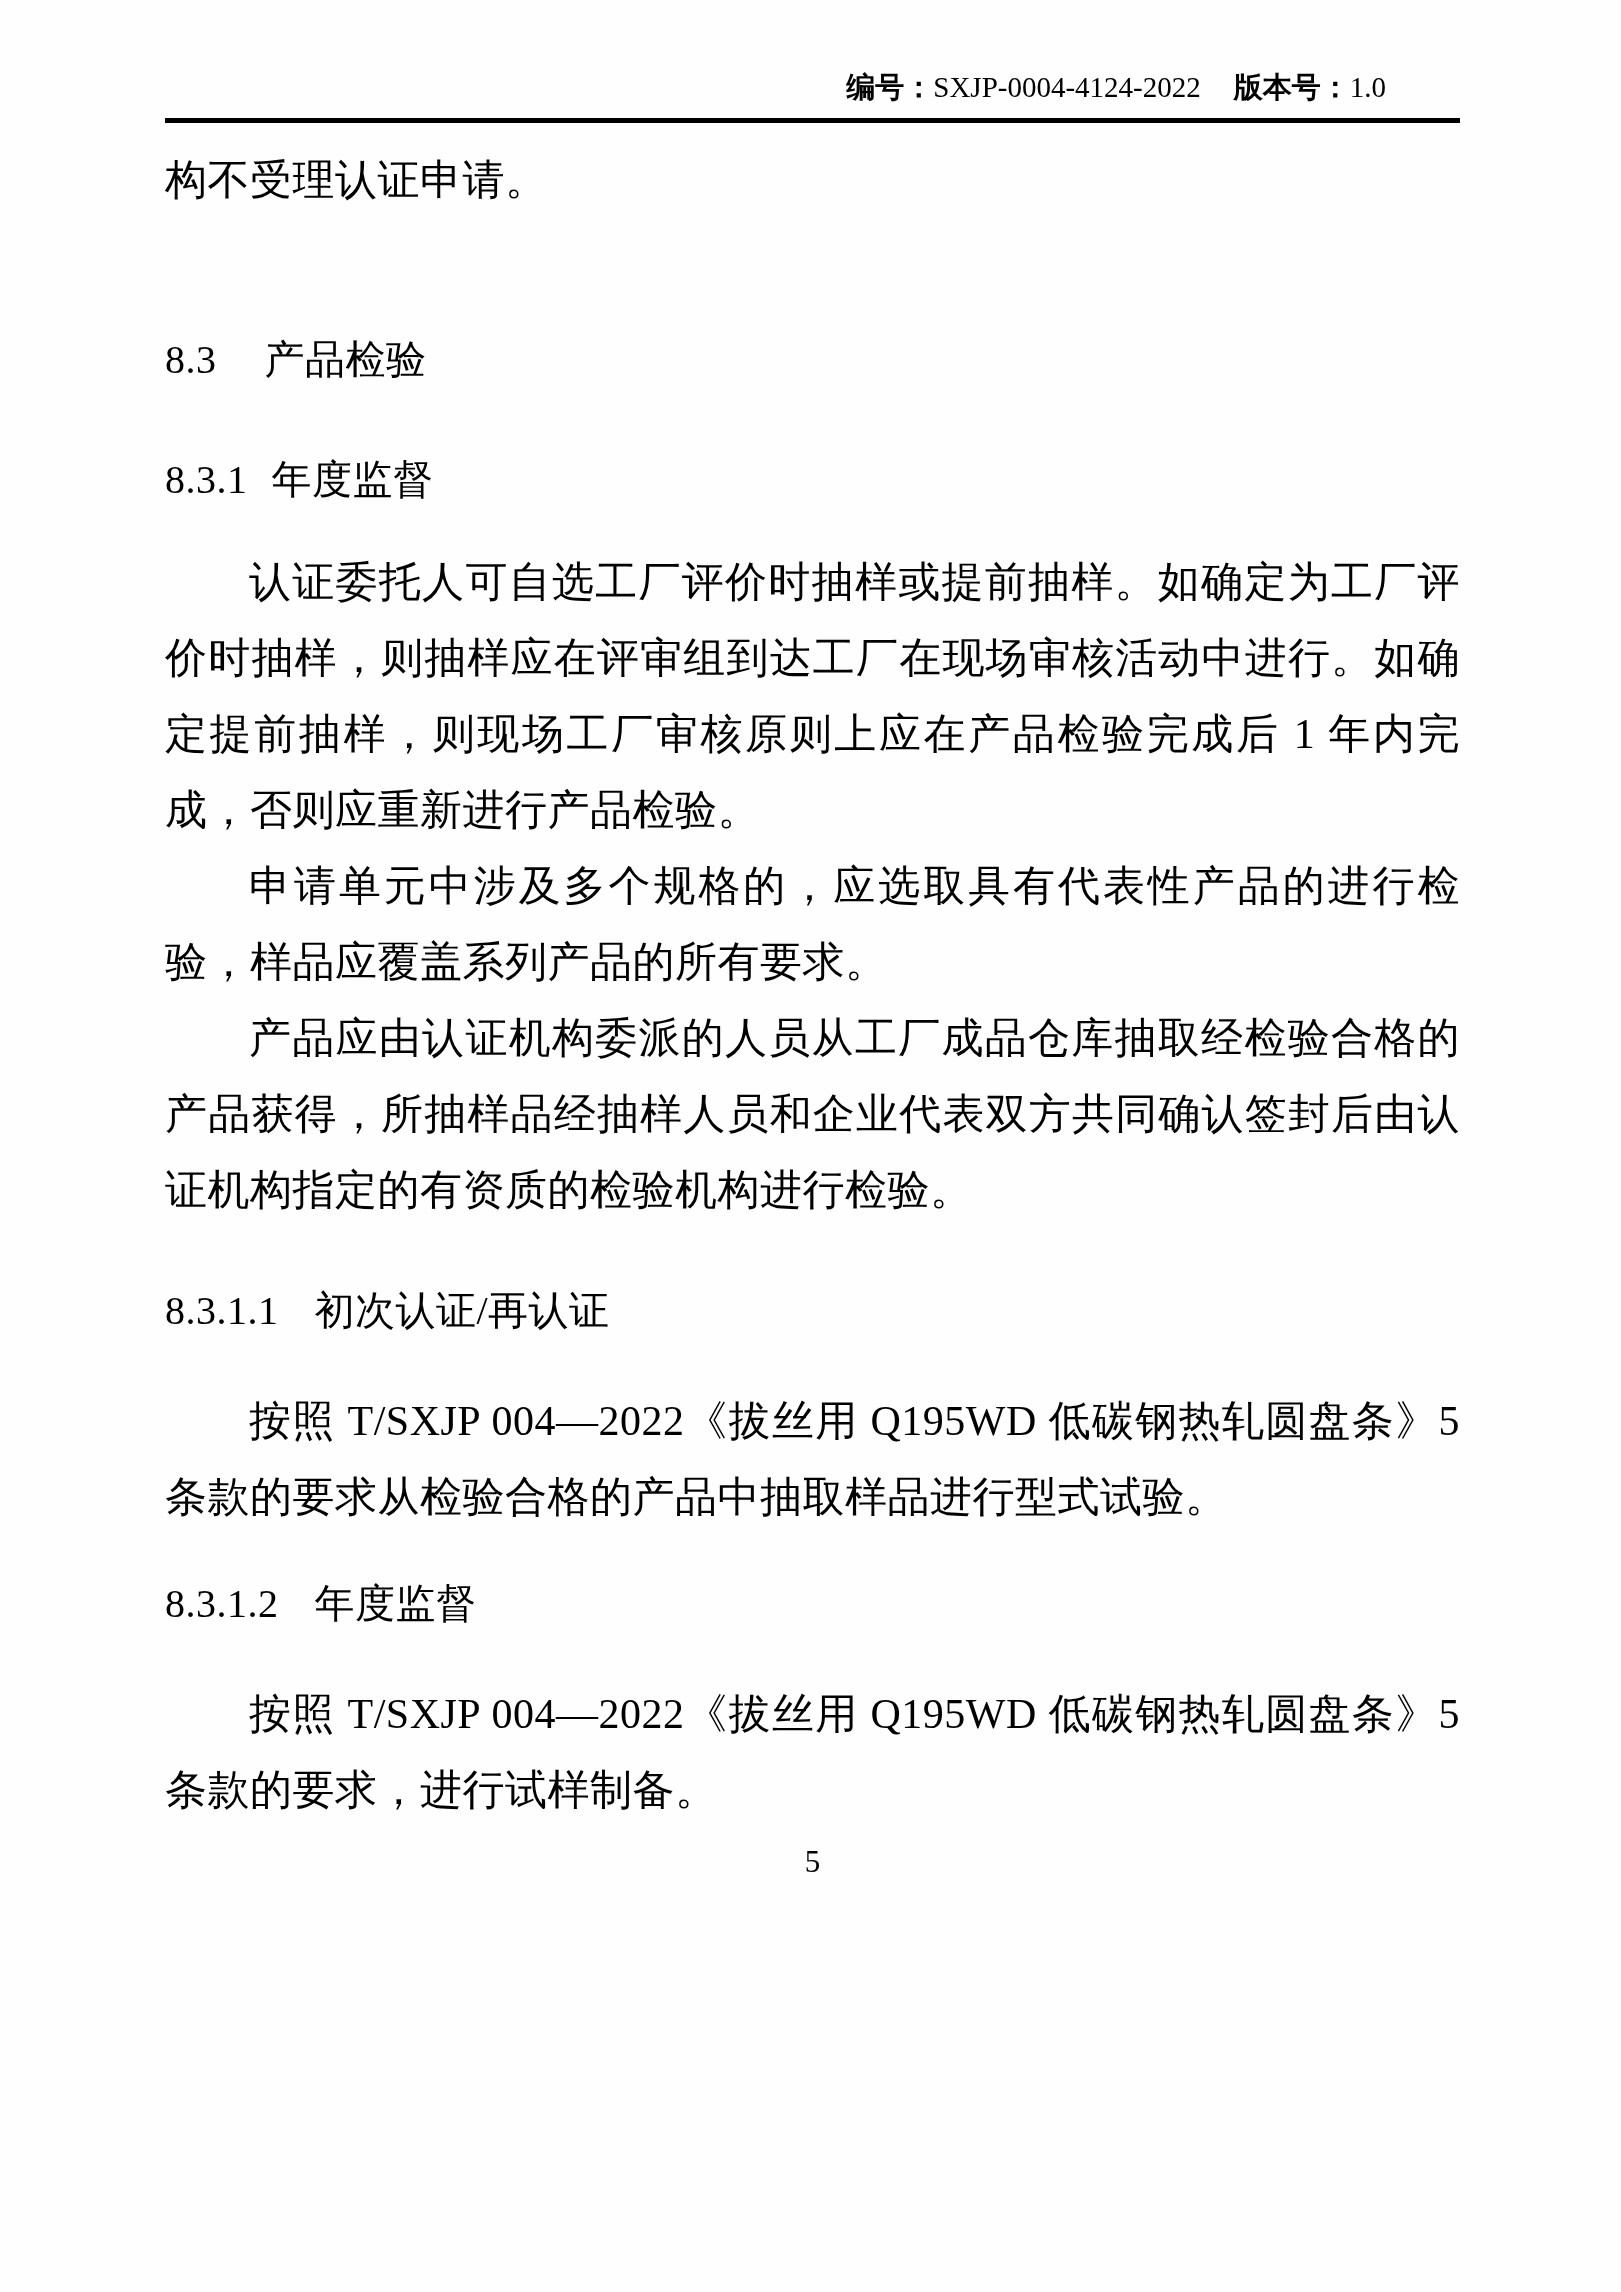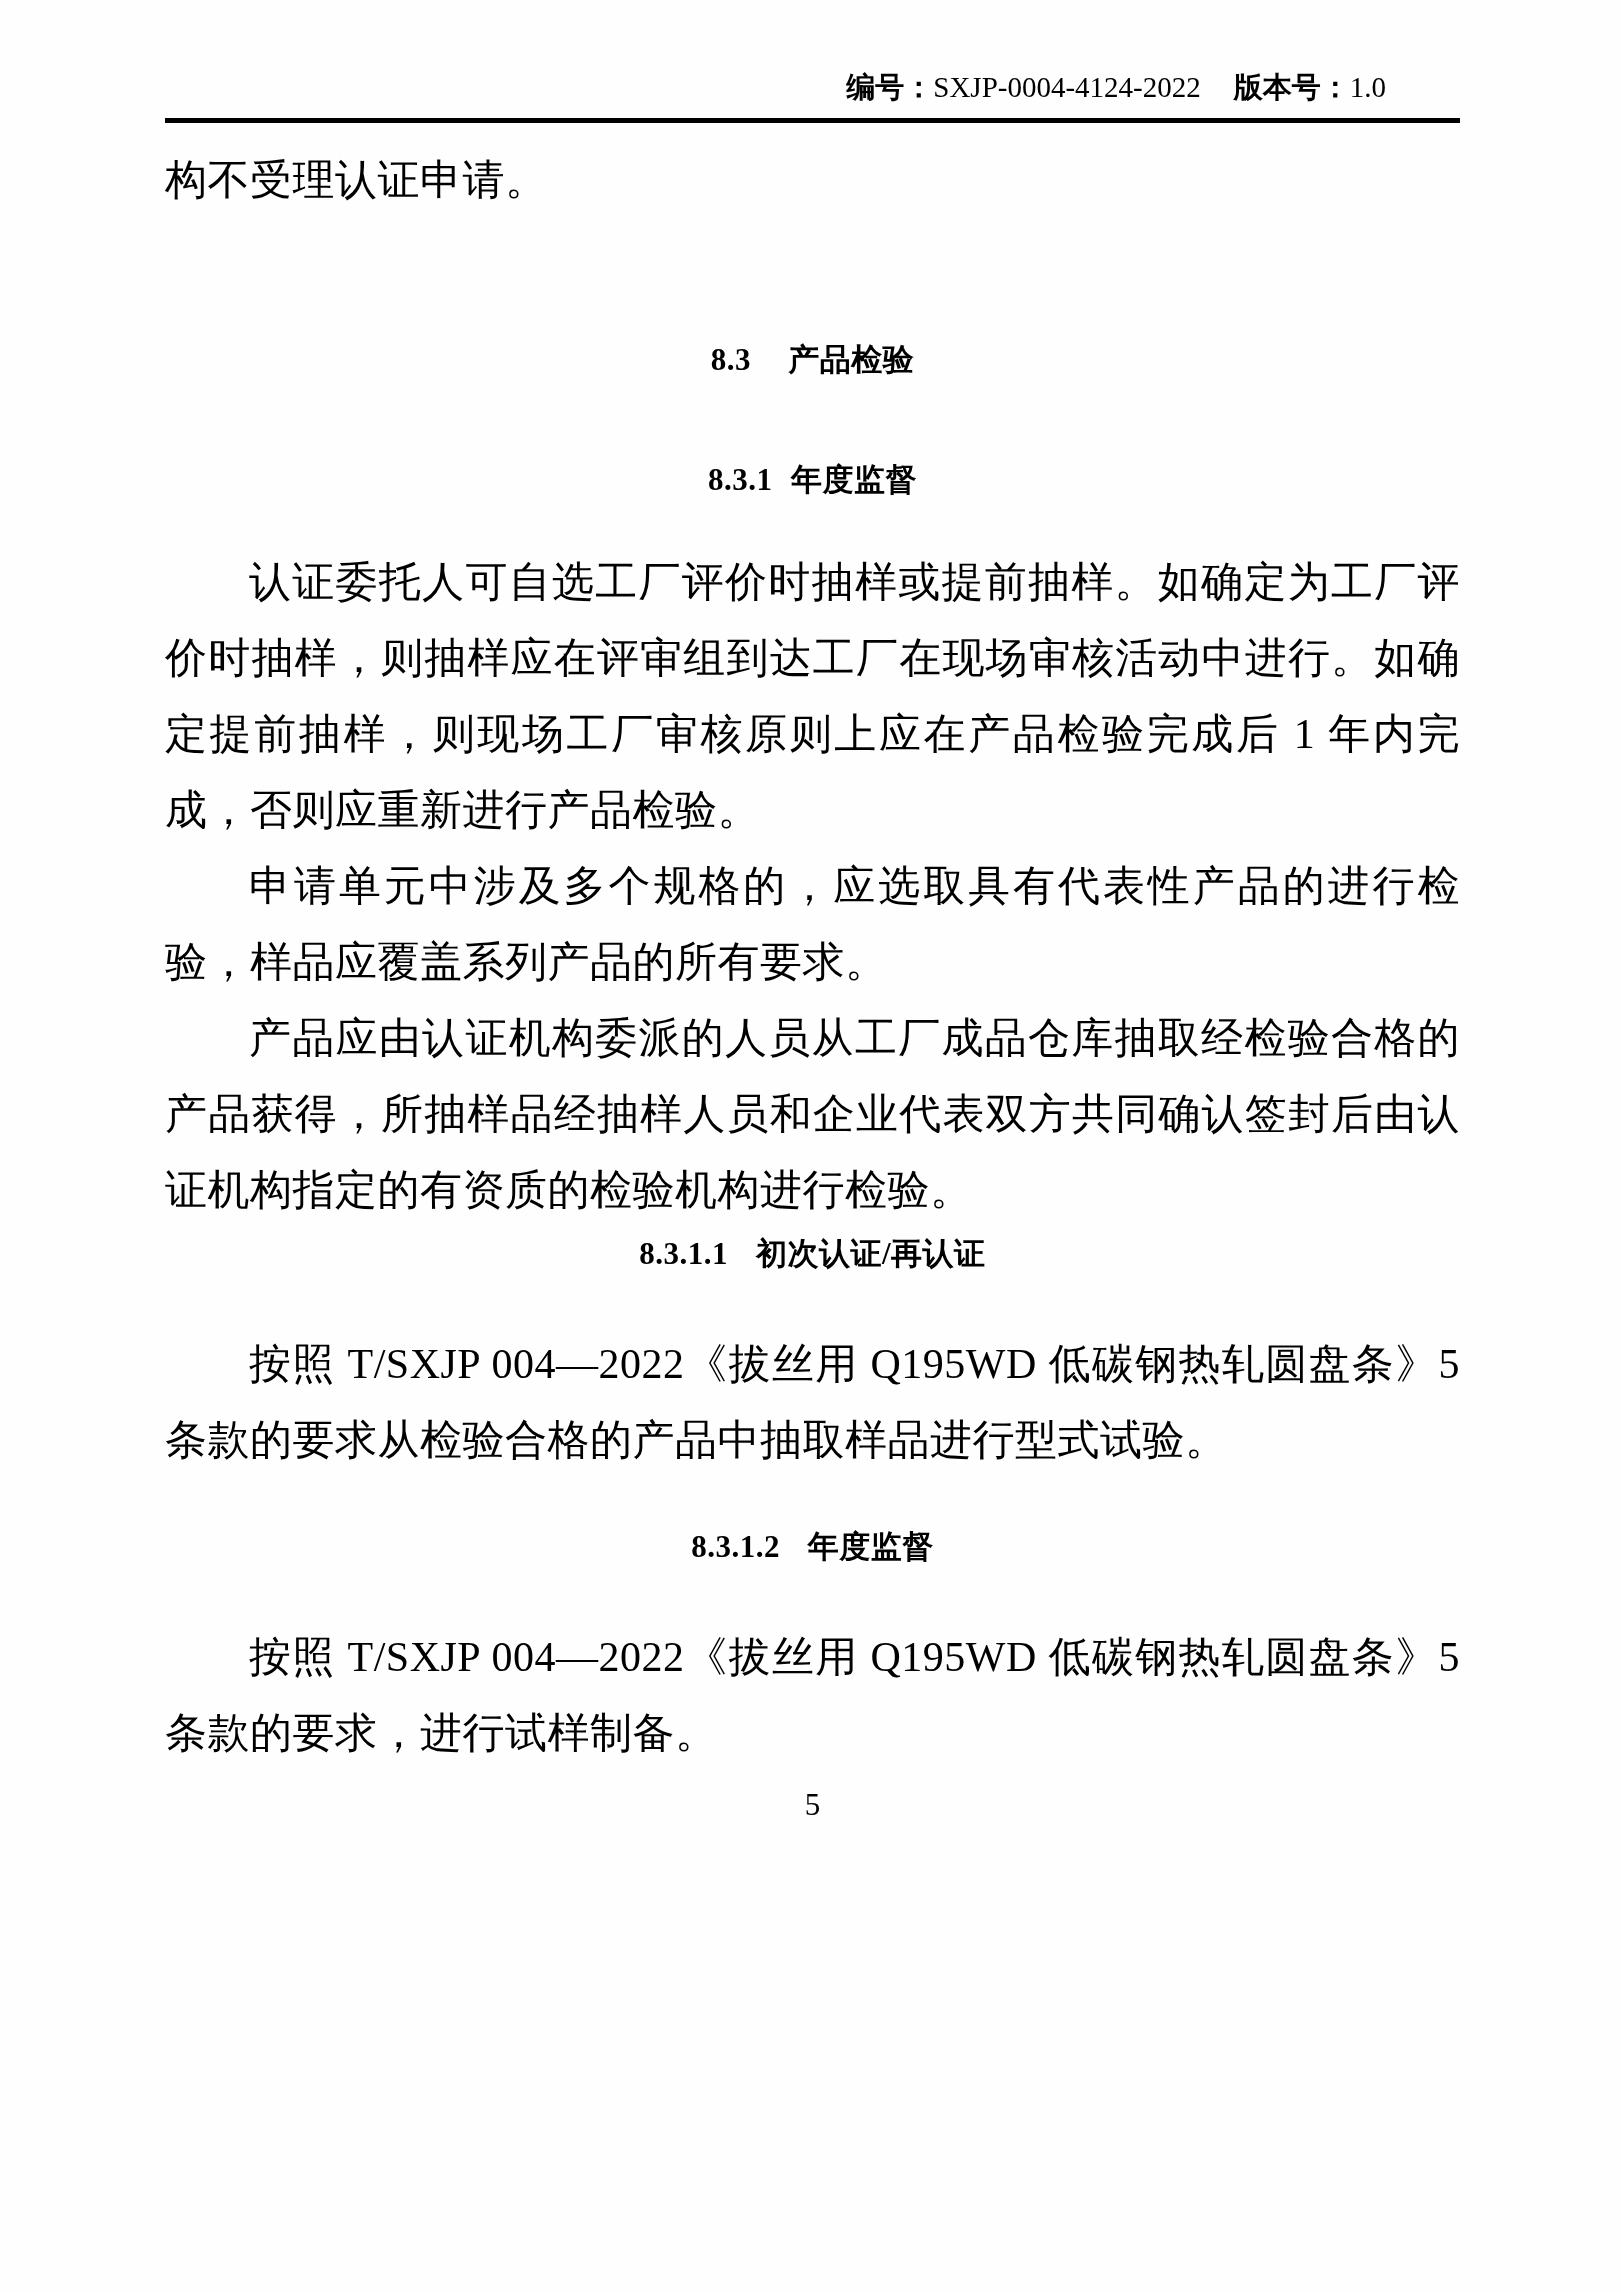--- a/index.html
+++ b/index.html
@@ -48,32 +48,31 @@
     font-size: 42px;
     line-height: 76px;
     text-align: justify;
     text-indent: 2em;
     letter-spacing: 0.5px;
   }
   .par-intro { margin-top: 19.6px; text-indent: 0; }
 
   .sec-h {
     margin: 0;
-    font-weight: bold;
-    font-size: 31px;
+    font-weight: normal;
+    font-size: 40px;
     line-height: 51px;
     font-family: "Liberation Serif", "DejaVu Serif", serif;
     letter-spacing: 0.5px;
-    text-align: center;
   }
   .sec-h .sec-num { margin-right: 0.6em; }
   .h-83     { margin-top: 116px; }
   .h-83 .sec-num { margin-right: 1.2em; }
   .h-831    { margin-top: 69px; }
-  .h-8311   { }
+  .h-8311   { margin-top: 57px; }
   .h-8311 .sec-num { margin-right: 0.9em; }
   .h-8312   { margin-top: 43px; }
   .h-8312 .sec-num { margin-right: 0.9em; margin-top: 18px; }
   .h-832    { margin-top: 43px; }
 
   .par-after-831  { margin-top: 39px; }
   .par-follow     { margin-top: 0; }
   .par-after-head { margin-top: 47px; }
 
   

